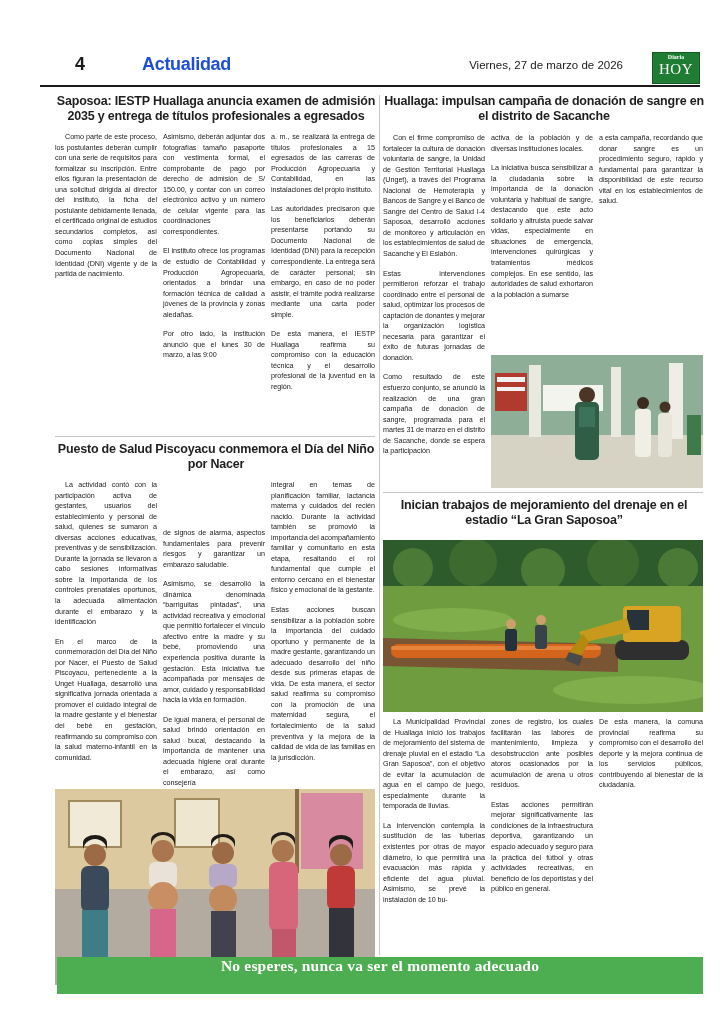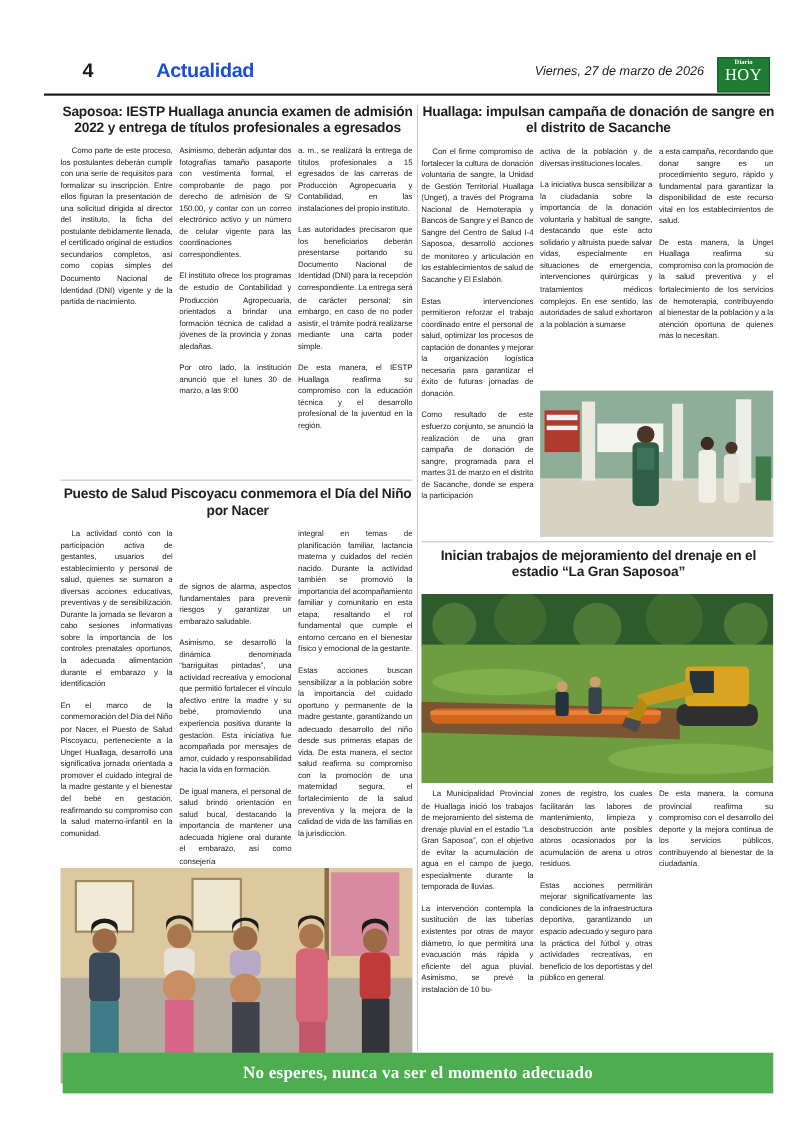--- a/index.html
+++ b/index.html
@@ -3,21 +3,21 @@
 <meta charset="utf-8">
 <style>
   html,body { margin:0; padding:0; background:#ffffff; }
   .page {
     position:relative; width:723px; height:1024px; background:#ffffff;
     font-family:"Liberation Sans", sans-serif; color:#222; overflow:hidden;
   }
   
   .page-num { position:absolute; left:75px; top:54px; font-size:18px; font-weight:bold; color:#1a1a1a; }
   .section-name { position:absolute; left:110px; top:54px; font-size:18px; font-weight:bold; letter-spacing:-0.3px; color:#1d4ed8;margin-left:32px; }
-  .date-line { position:absolute; top:59px; right:83px; font-size:11.5px; color:#1a1a1a;font-style:italic; }
+  .date-line { position:absolute; top:59px; right:100px; font-size:11.5px; color:#1a1a1a; }
   .logo { position:absolute; top:52px; right:23px; width:46px; height:30px; background:#1e7d32; border:1px solid #145a23;
           display:flex; flex-direction:column; align-items:center; justify-content:flex-start; }
   .logo .logo-top { font-family:"Liberation Serif", serif; font-size:6px; font-weight:bold; color:#ffffff; line-height:8px; }
   .logo .logo-main { font-family:"Liberation Serif", serif; font-size:15px; font-weight:normal; color:#ffffff; line-height:17px; letter-spacing:0.5px; }
   .header-rule { position:absolute; left:40px; top:85px; width:660px; height:2px; background:#1a1a1a; }
   .center-rule { position:absolute; left:379px; top:95px; width:1px; height:860px; background:#c9c9c9; }
   .sep-rule { position:absolute; height:1px; background:#c4c4c4; }
 
   
   .headline {
@@ -32,21 +32,21 @@
   .txtcol p { margin:0 0 9px 0; }
   .txtcol.first-indent p:first-child { text-indent:10px; }
 
   
   .photo { position:absolute; overflow:hidden; background:#cccccc; }
   .photo svg { display:block; }
 
   
   .banner {
     position:absolute; left:57px; top:957px; width:646px; height:37px; background:#4cae50;
-    display:flex; align-items:center; justify-content:center;
+    display:flex; justify-content:center;
   }
   .banner span {
     font-family:"Liberation Serif", serif; font-weight:bold; font-size:15.5px; color:#ffffff; letter-spacing:0.2px;
   }
 </style>
 </head>
 <body>
 
 <div class="page">
 
@@ -55,21 +55,21 @@
   <div class="date-line">Viernes, 27 de marzo de 2026</div>
   <div class="logo">
     <span class="logo-top">Diario</span>
     <span class="logo-main">HOY</span>
   </div>
   <div class="header-rule"></div>
   <div class="center-rule"></div>
   <div class="sep-rule" style="left:55px; top:436px; width:320px;"></div>
   <div class="sep-rule" style="left:383px; top:492px; width:320px;"></div>
 
-  <div class="headline" style="left:55px; top:94px; width:322px;">Saposoa: IESTP Huallaga anuncia examen de admisión 2022 y entrega de títulos profesionales a egresados</div>
+  <div class="headline" style="left:55px; top:94px; width:322px;">Saposoa: IESTP Huallaga anuncia examen de admisión 2035 y entrega de títulos profesionales a egresados</div>
   <div class="txtcol first-indent" style="left:55px;  top:132px; width:102px; height:300px;">
       <p>Como parte de este proceso, los postulantes deberán cumplir con una serie de requisitos para formalizar su inscripción. Entre ellos figuran la presentación de una solicitud dirigida al director del instituto, la ficha del postulante debidamente llenada, el certificado original de estudios secundarios completos, así como copias simples del Documento Nacional de Identidad (DNI) vigente y de la partida de nacimiento.</p>
     </div>
   <div class="txtcol" style="left:163px; top:132px; width:102px; height:300px;">
       <p>Asimismo, deberán adjuntar dos fotografías tamaño pasaporte con vestimenta formal, el comprobante de pago por derecho de admisión de S/ 150.00, y contar con un correo electrónico activo y un número de celular vigente para las coordinaciones correspondientes.</p>
       <p>El instituto ofrece los programas de estudio de Contabilidad y Producción Agropecuaria, orientados a brindar una formación técnica de calidad a jóvenes de la provincia y zonas aledañas.</p>
       <p>Por otro lado, la institución anunció que el lunes 30 de marzo, a las 9:00</p>
     </div>
   <div class="txtcol" style="left:271px; top:132px; width:104px; height:300px;">
       <p>a. m., se realizará la entrega de títulos profesionales a 15 egresados de las carreras de Producción Agropecuaria y Contabilidad, en las instalaciones del propio instituto.</p>
@@ -82,21 +82,20 @@
       <p>Con el firme compromiso de fortalecer la cultura de donación voluntaria de sangre, la Unidad de Gestión Territorial Huallaga (Unget), a través del Programa Nacional de Hemoterapia y Bancos de Sangre y el Banco de Sangre del Centro de Salud I-4 Saposoa, desarrolló acciones de monitoreo y articulación en los establecimientos de salud de Sacanche y El Eslabón.</p>
       <p>Estas intervenciones permitieron reforzar el trabajo coordinado entre el personal de salud, optimizar los procesos de captación de donantes y mejorar la organización logística necesaria para garantizar el éxito de futuras jornadas de donación.</p>
       <p>Como resultado de este esfuerzo conjunto, se anunció la realización de una gran campaña de donación de sangre, programada para el martes 31 de marzo en el distrito de Sacanche, donde se espera la participación</p>
     </div>
   <div class="txtcol" style="left:491px; top:133px; width:102px; height:218px;">
       <p>activa de la población y de diversas instituciones locales.</p>
       <p>La iniciativa busca sensibilizar a la ciudadanía sobre la importancia de la donación voluntaria y habitual de sangre, destacando que este acto solidario y altruista puede salvar vidas, especialmente en situaciones de emergencia, intervenciones quirúrgicas y tratamientos médicos complejos. En ese sentido, las autoridades de salud exhortaron a la población a sumarse</p>
     </div>
   <div class="txtcol" style="left:599px; top:133px; width:104px; height:218px;">
       <p>a esta campaña, recordando que donar sangre es un procedimiento seguro, rápido y fundamental para garantizar la disponibilidad de este recurso vital en los establecimientos de salud.</p>
-      <p>De esta manera, la Unget Huallaga reafirma su compromiso con la promoción de la salud preventiva y el fortalecimiento de los servicios de hemoterapia, contribuyendo al bienestar de la población y a la atención oportuna de quienes más lo necesitan.</p>
     </div>
 
   <div class="photo" style="left:491px; top:355px; width:212px; height:133px;">
     <svg width="212" height="133" viewBox="0 0 212 133" xmlns="http://www.w3.org/2000/svg">
       <rect width="212" height="80" fill="#8fae97"></rect>
       <rect y="80" width="212" height="53" fill="#d6d2c4"></rect>
       <rect x="38" y="10" width="12" height="72" fill="#e9e9e0"></rect>
       <rect x="120" y="12" width="10" height="70" fill="#e9e9e0"></rect>
       <rect x="178" y="8" width="14" height="76" fill="#eeeee6"></rect>
       <rect x="4" y="18" width="32" height="38" fill="#b03a2e"></rect>

